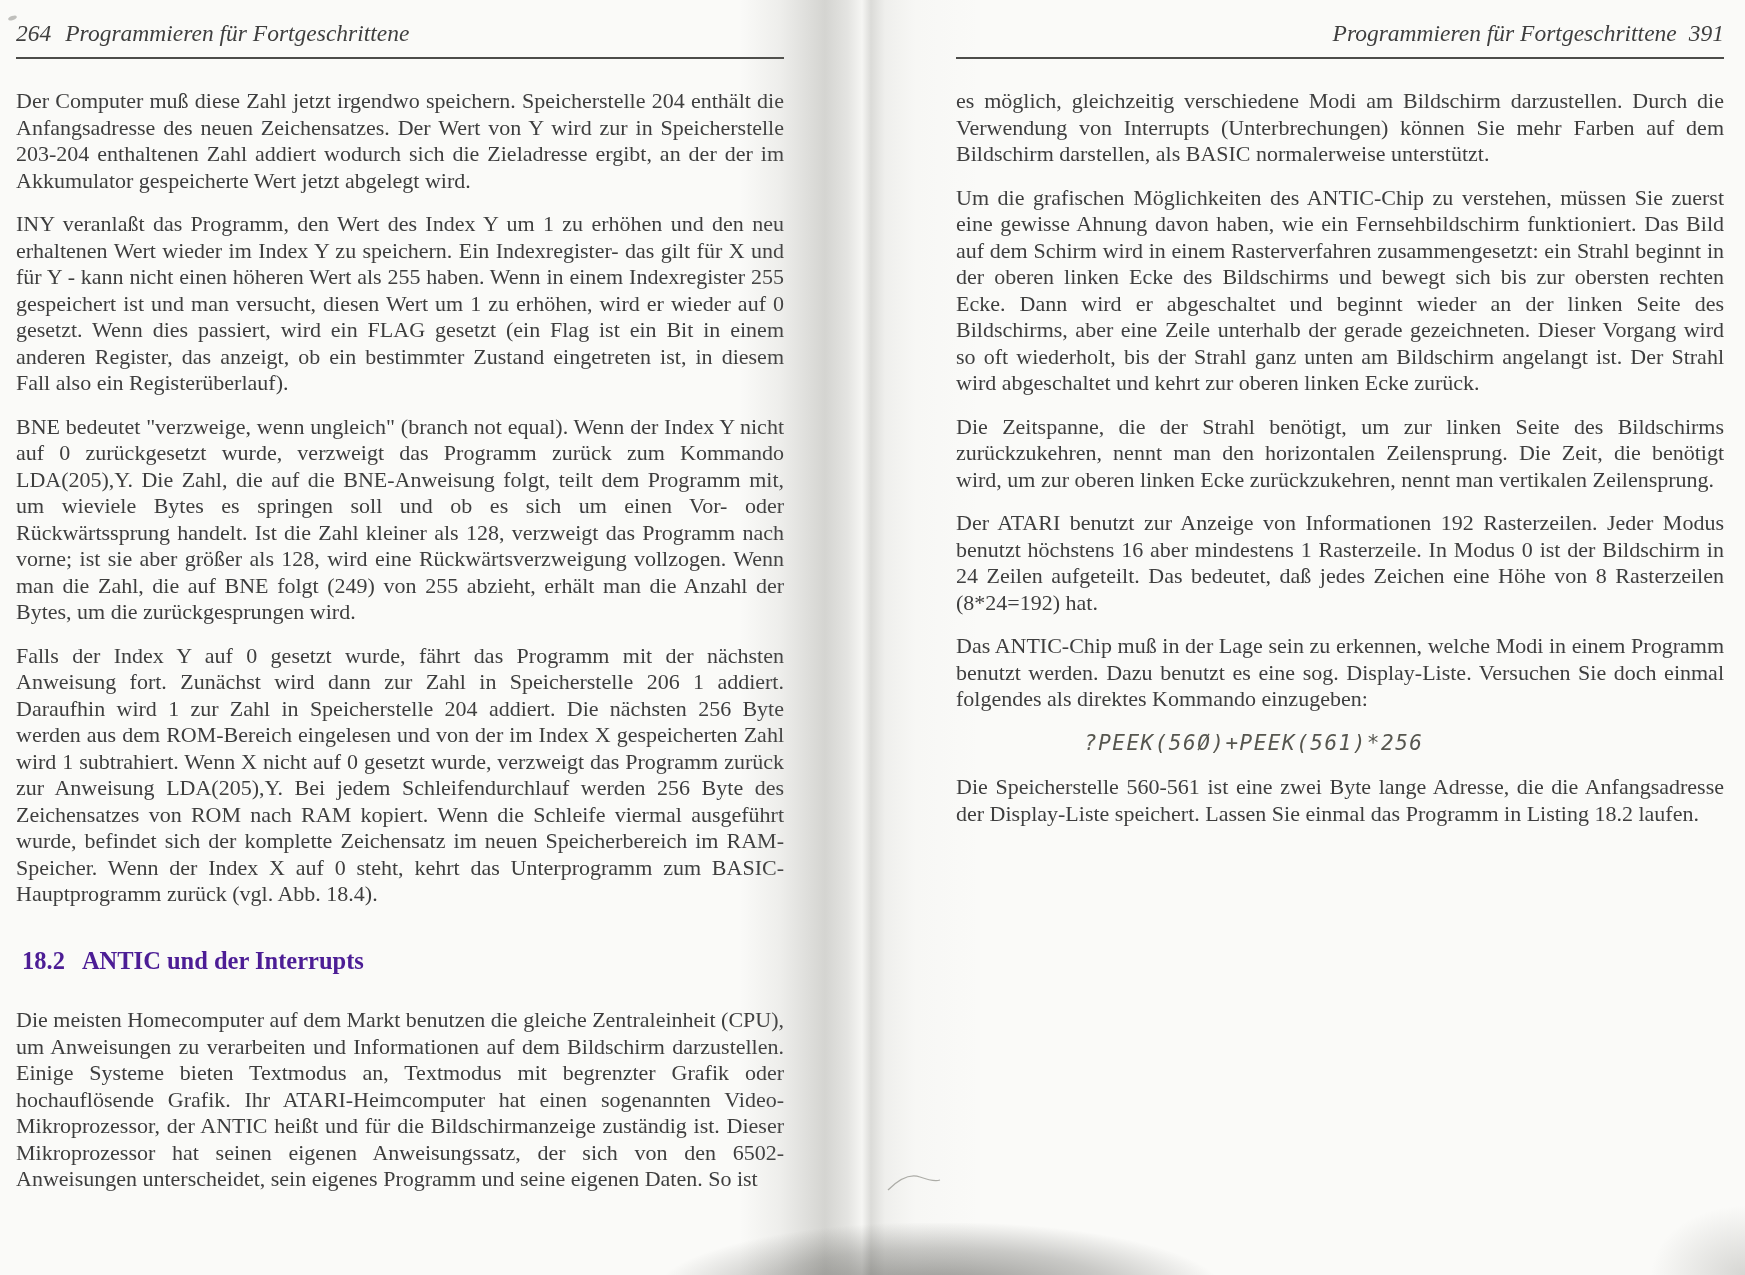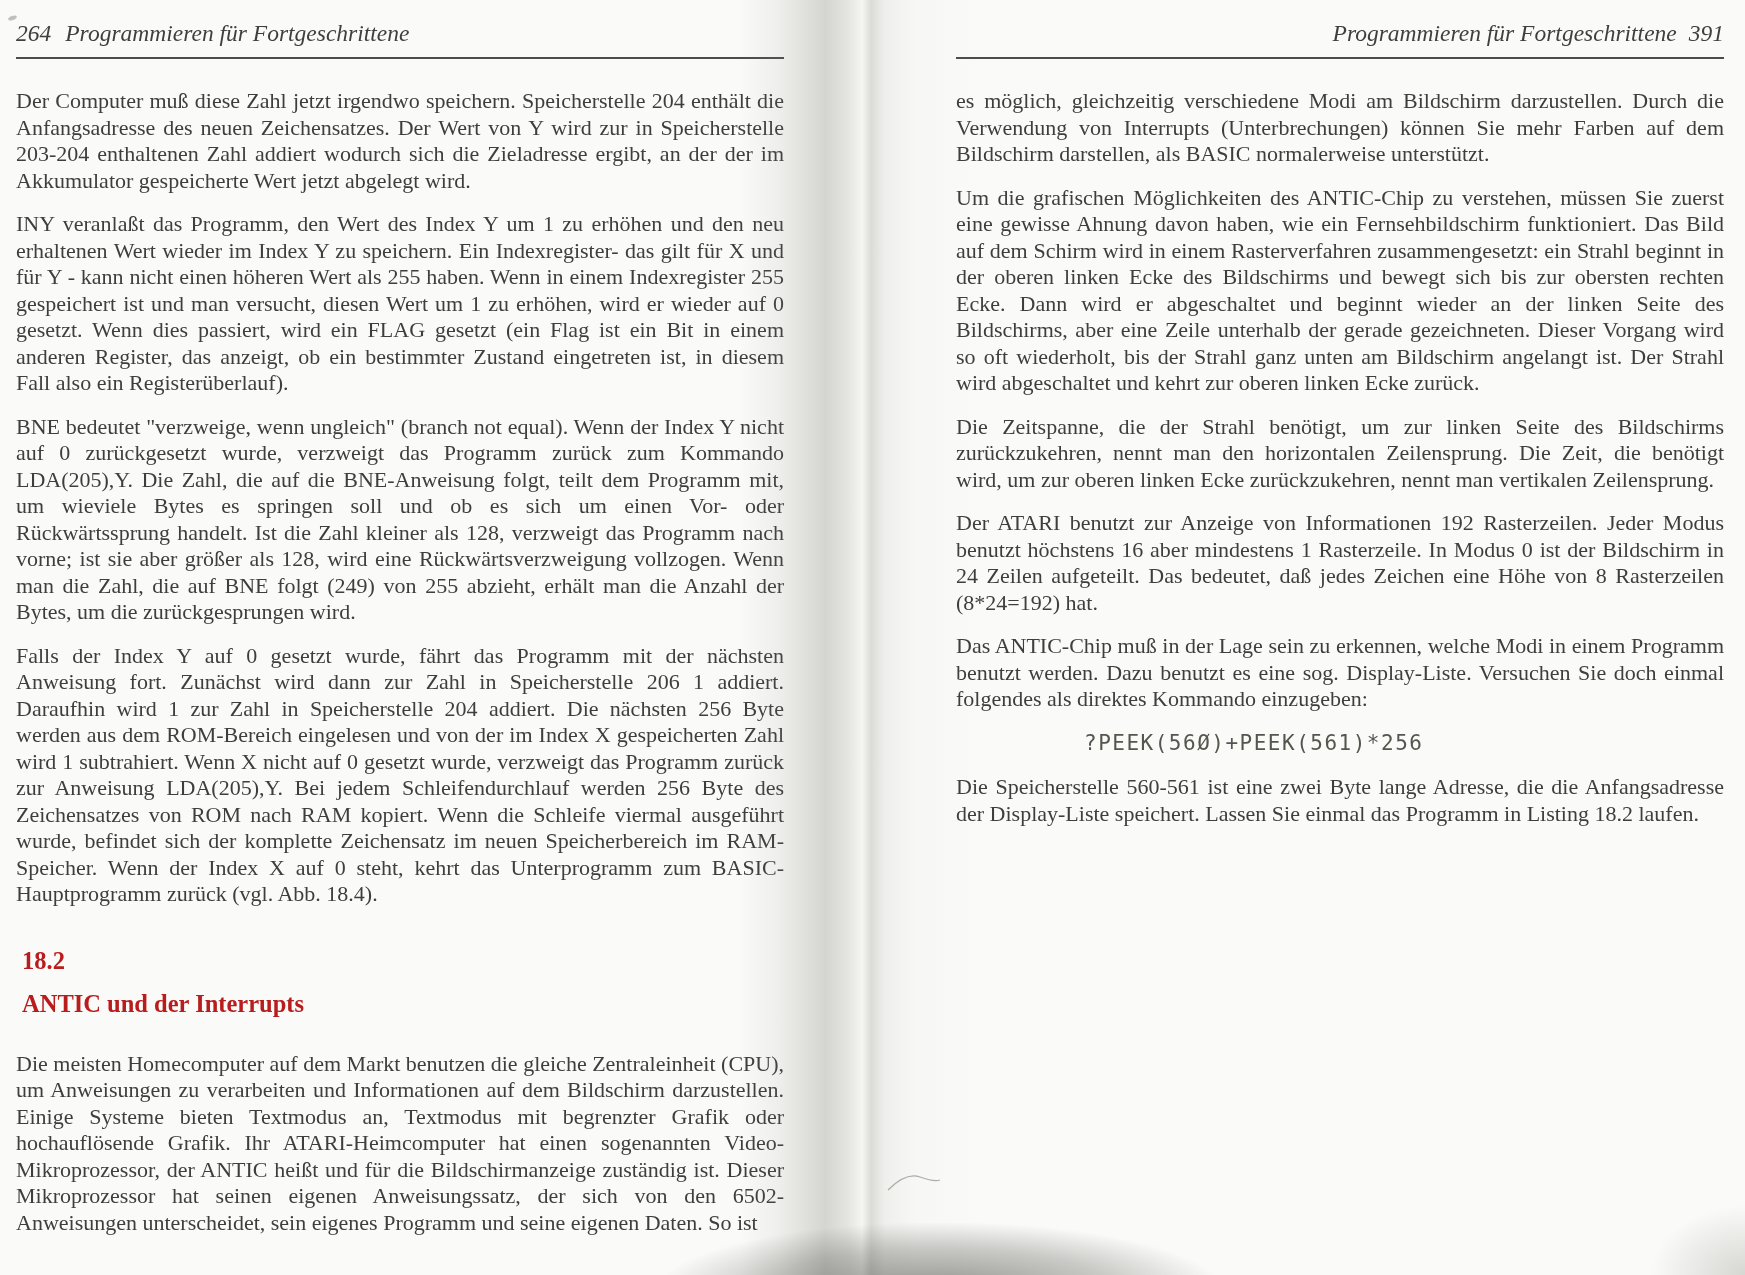--- a/index.html
+++ b/index.html
@@ -75,28 +75,28 @@
 
   .page-body{
     margin-top:29px;
     font-size:22px;line-height:26.5px;color:var(--ink);
     text-align:justify;
   }
   .page-body p{margin:0 0 17px 0;}
 
   .section-heading{
     display:flex;gap:17px;align-items:baseline;
-    font-weight:bold;font-size:24.5px;color:#b91c1c;
-    margin:40px 0 33px 6px;text-align:left;flex-direction:column;
+    font-weight:bold;font-size:24.5px;color:#4c1d95;
+    margin:40px 0 33px 6px;text-align:left;
   }
 
   .code-line{
     font-family:"DejaVu Sans Mono","Liberation Mono",monospace;
     font-size:21px;letter-spacing:1.5px;color:#56564f;
-    margin:14px 0 18px 128px;text-align:left;
+    margin:14px 0 18px 128px;text-align:left;font-style:italic;
   }
 </style>
 </head>
 <body>
 
 <div class="spread">
 
   <div class="page page-left">
     <div class="running-head">
       <span>264</span>

